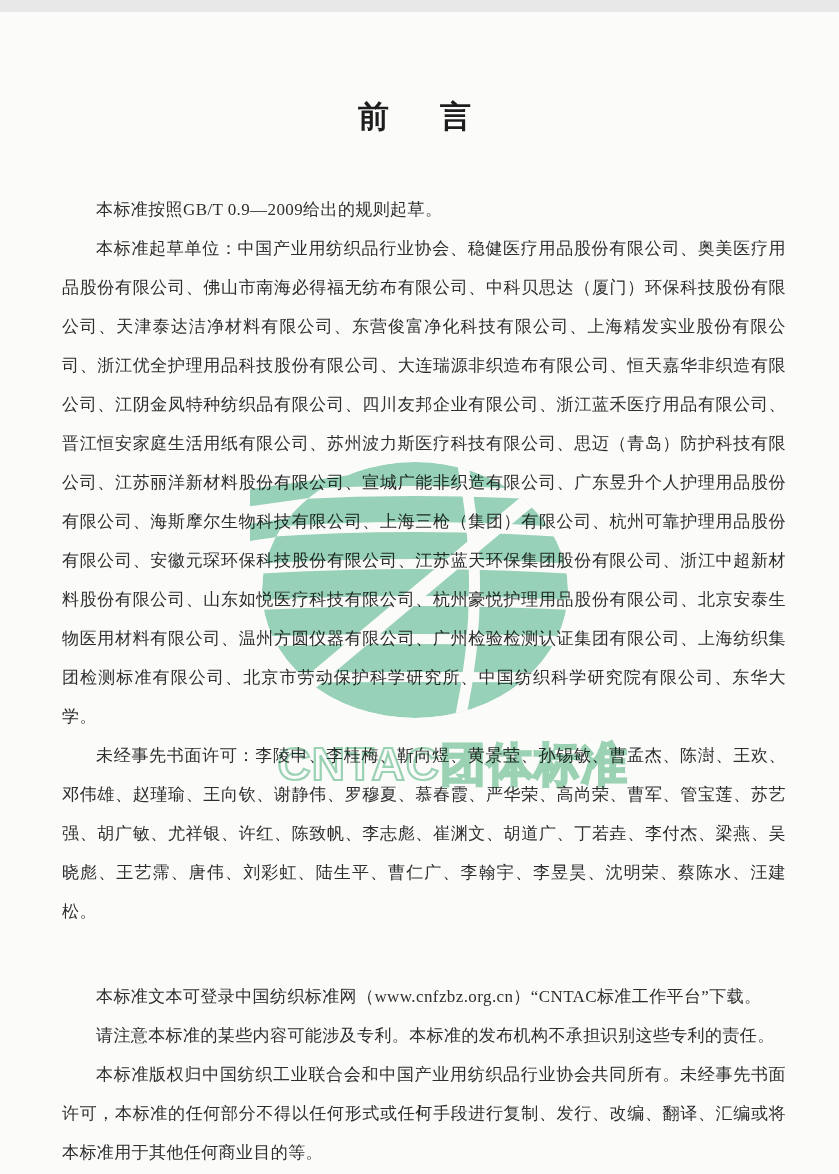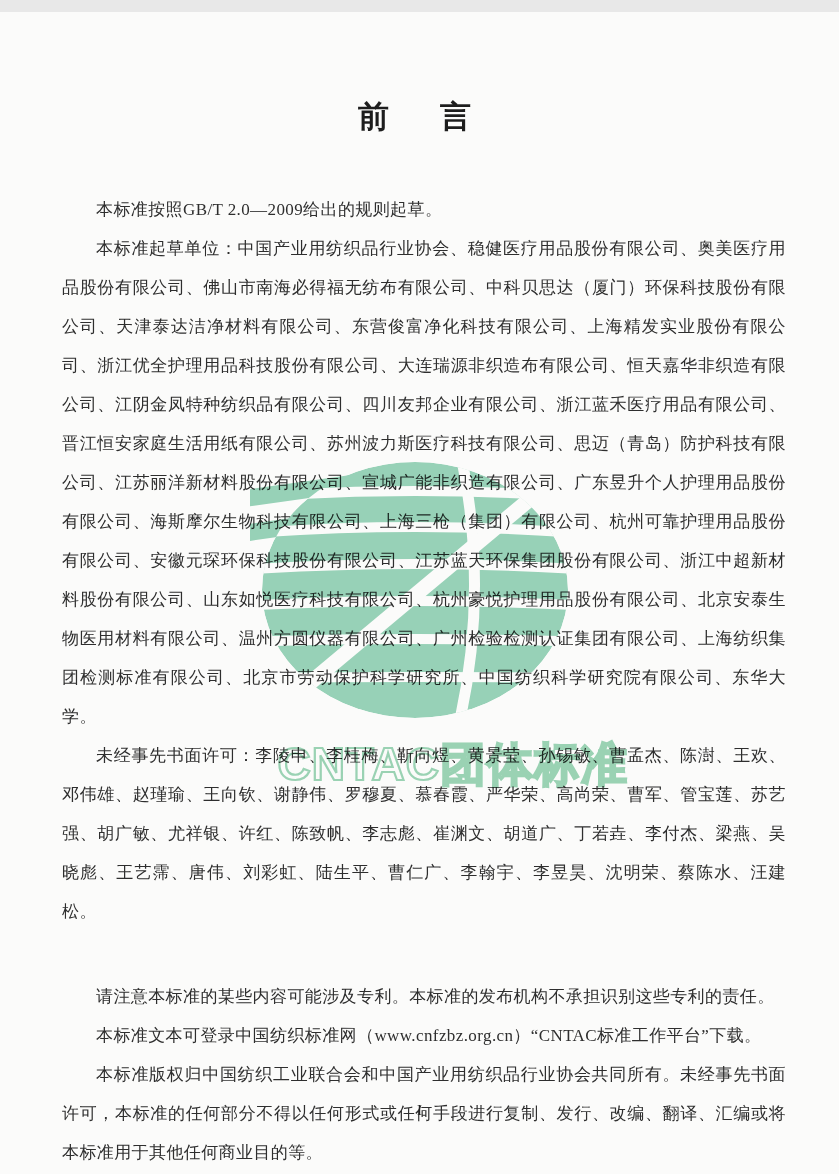--- a/index.html
+++ b/index.html
@@ -75,27 +75,27 @@
 </style>
 </head>
 <body>
 
 <div class="page">
 
   <h1 class="doc-title">前　言</h1>
 
   <div class="content">
     <div>
-        <p>本标准按照GB/T 2.0—2009给出的规则起草。</p>
+        <p>本标准按照GB/T 0.9—2009给出的规则起草。</p>
         <p>本标准起草单位：中国产业用纺织品行业协会、稳健医疗用品股份有限公司、奥美医疗用品股份有限公司、佛山市南海必得福无纺布有限公司、中科贝思达（厦门）环保科技股份有限公司、天津泰达洁净材料有限公司、东营俊富净化科技有限公司、上海精发实业股份有限公司、浙江优全护理用品科技股份有限公司、大连瑞源非织造布有限公司、恒天嘉华非织造有限公司、江阴金凤特种纺织品有限公司、四川友邦企业有限公司、浙江蓝禾医疗用品有限公司、晋江恒安家庭生活用纸有限公司、苏州波力斯医疗科技有限公司、思迈（青岛）防护科技有限公司、江苏丽洋新材料股份有限公司、宣城广能非织造有限公司、广东昱升个人护理用品股份有限公司、海斯摩尔生物科技有限公司、上海三枪（集团）有限公司、杭州可靠护理用品股份有限公司、安徽元琛环保科技股份有限公司、江苏蓝天环保集团股份有限公司、浙江中超新材料股份有限公司、山东如悦医疗科技有限公司、杭州豪悦护理用品股份有限公司、北京安泰生物医用材料有限公司、温州方圆仪器有限公司、广州检验检测认证集团有限公司、上海纺织集团检测标准有限公司、北京市劳动保护科学研究所、中国纺织科学研究院有限公司、东华大学。</p>
         <p>未经事先书面许可：李陵申、李桂梅、靳向煜、黄景莹、孙锡敏、曹孟杰、陈澍、王欢、邓伟雄、赵瑾瑜、王向钦、谢静伟、罗穆夏、慕春霞、严华荣、高尚荣、曹军、管宝莲、苏艺强、胡广敏、尤祥银、许红、陈致帆、李志彪、崔渊文、胡道广、丁若垚、李付杰、梁燕、吴晓彪、王艺霈、唐伟、刘彩虹、陆生平、曹仁广、李翰宇、李昱昊、沈明荣、蔡陈水、汪建松。</p>
       </div>
     <div class="notices">
+        <p>本标准文本可登录中国纺织标准网（www.cnfzbz.org.cn）“CNTAC标准工作平台”下载。</p>
         <p>请注意本标准的某些内容可能涉及专利。本标准的发布机构不承担识别这些专利的责任。</p>
-        <p>本标准文本可登录中国纺织标准网（www.cnfzbz.org.cn）“CNTAC标准工作平台”下载。</p>
         <p>本标准版权归中国纺织工业联合会和中国产业用纺织品行业协会共同所有。未经事先书面许可，本标准的任何部分不得以任何形式或任何手段进行复制、发行、改编、翻译、汇编或将本标准用于其他任何商业目的等。</p>
       </div>
   </div>
 
   <div class="page-number">I</div>
 
   <div class="watermark">
     <svg class="wm-globe" width="330" height="270" viewBox="0 0 330 270">
       <defs>
         <clipPath id="globeClip">

